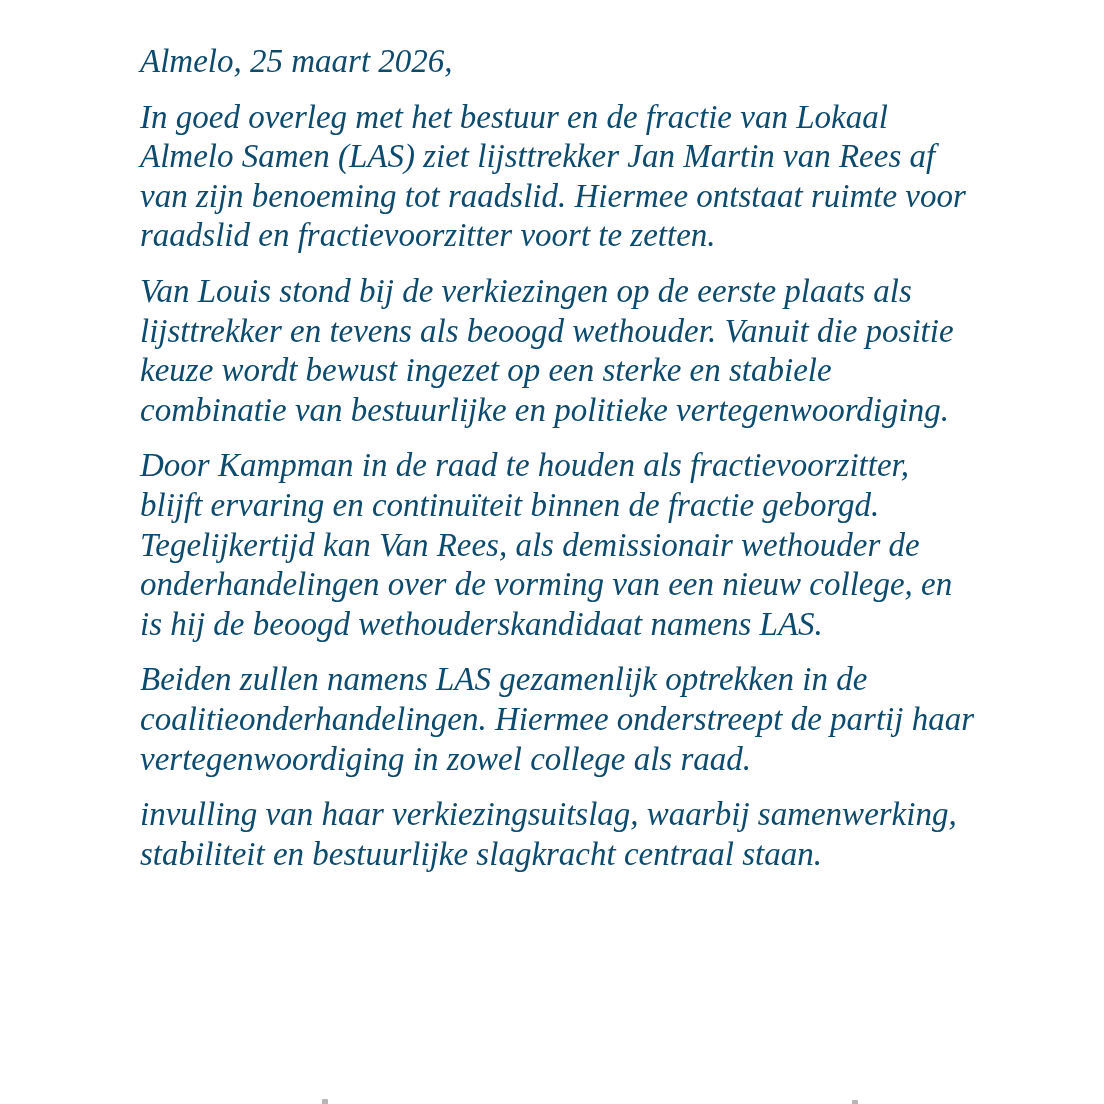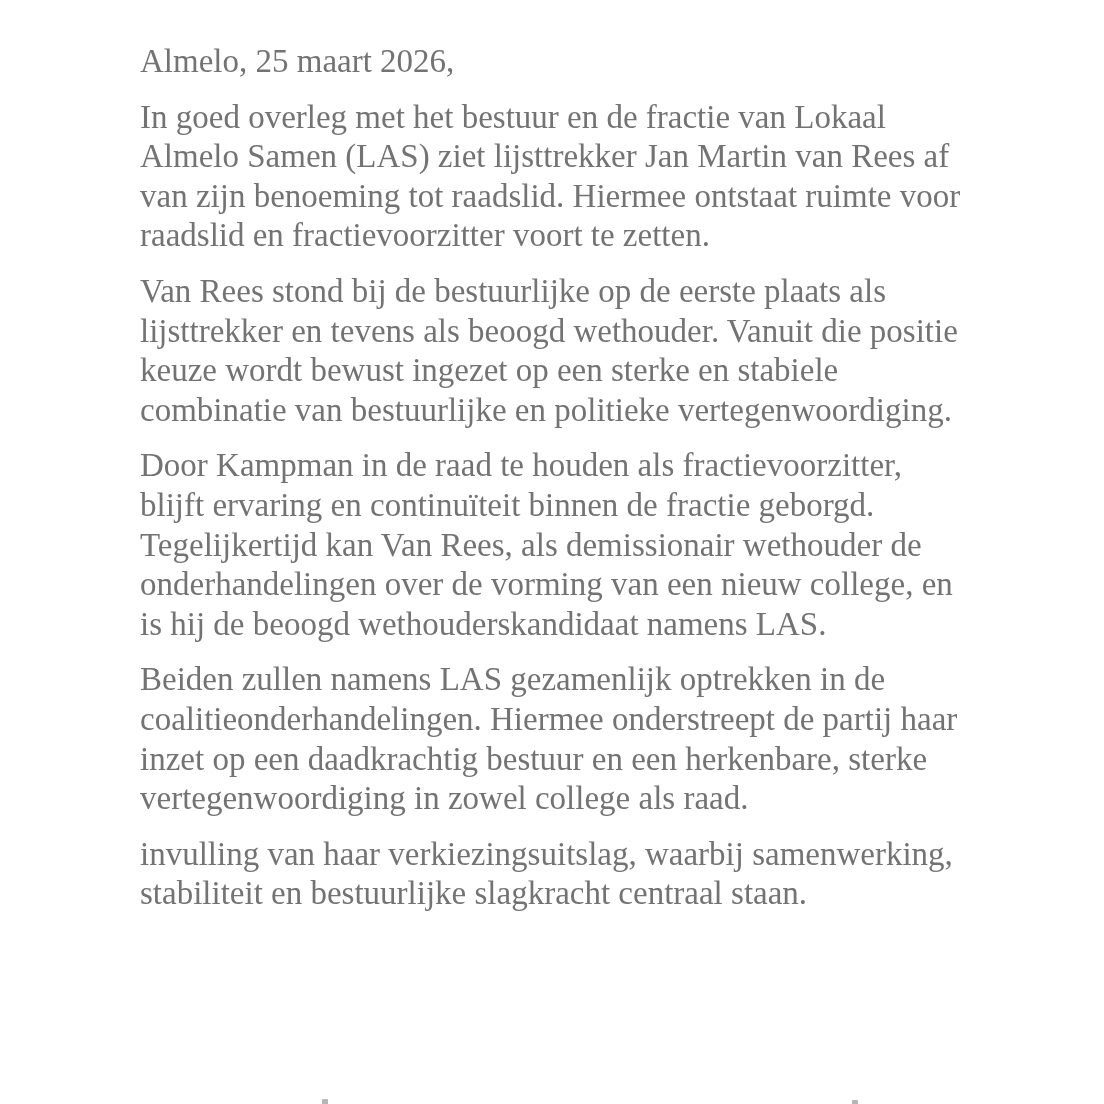--- a/index.html
+++ b/index.html
@@ -42,46 +42,45 @@
     background: #7a7a7a;
     opacity: 0.55;
     border-radius: 1px;
   }
   .remnant.r1 { left: 322px; top: 1099px; }
   .remnant.r2 { left: 852px; top: 1100px; }
 </style>
 </head>
 <body style="background: rgb(255, 255, 255);">
 
-<div class="doc" style="color: #737373;">
+<div class="doc" style="color: #0c4a6e; font-style: italic;">
   <p class="dateline">Almelo, 25 maart 2026,</p>
   <div id="paragraphs">
       <p class="para">
         <span class="line">In goed overleg met het bestuur en de fractie van Lokaal</span>
         <span class="line">Almelo Samen (LAS) ziet lijsttrekker Jan Martin van Rees af</span>
         <span class="line">van zijn benoeming tot raadslid. Hiermee ontstaat ruimte voor</span>
         <span class="line">raadslid en fractievoorzitter voort te zetten.</span>
       </p>
       <p class="para">
-        <span class="line">Van Rees stond bij de bestuurlijke op de eerste plaats als</span>
+        <span class="line">Van Louis stond bij de verkiezingen op de eerste plaats als</span>
         <span class="line">lijsttrekker en tevens als beoogd wethouder. Vanuit die positie</span>
         <span class="line">keuze wordt bewust ingezet op een sterke en stabiele</span>
         <span class="line">combinatie van bestuurlijke en politieke vertegenwoordiging.</span>
       </p>
       <p class="para">
         <span class="line">Door Kampman in de raad te houden als fractievoorzitter,</span>
         <span class="line">blijft ervaring en continuïteit binnen de fractie geborgd.</span>
         <span class="line">Tegelijkertijd kan Van Rees, als demissionair wethouder de</span>
         <span class="line">onderhandelingen over de vorming van een nieuw college, en</span>
         <span class="line">is hij de beoogd wethouderskandidaat namens LAS.</span>
       </p>
       <p class="para">
         <span class="line">Beiden zullen namens LAS gezamenlijk optrekken in de</span>
         <span class="line">coalitieonderhandelingen. Hiermee onderstreept de partij haar</span>
-        <span class="line">inzet op een daadkrachtig bestuur en een herkenbare, sterke</span>
         <span class="line">vertegenwoordiging in zowel college als raad.</span>
       </p>
       <p class="para">
         <span class="line">invulling van haar verkiezingsuitslag, waarbij samenwerking,</span>
         <span class="line">stabiliteit en bestuurlijke slagkracht centraal staan.</span>
       </p>
     </div>
 </div>
 
 <div class="remnant r1"></div>

